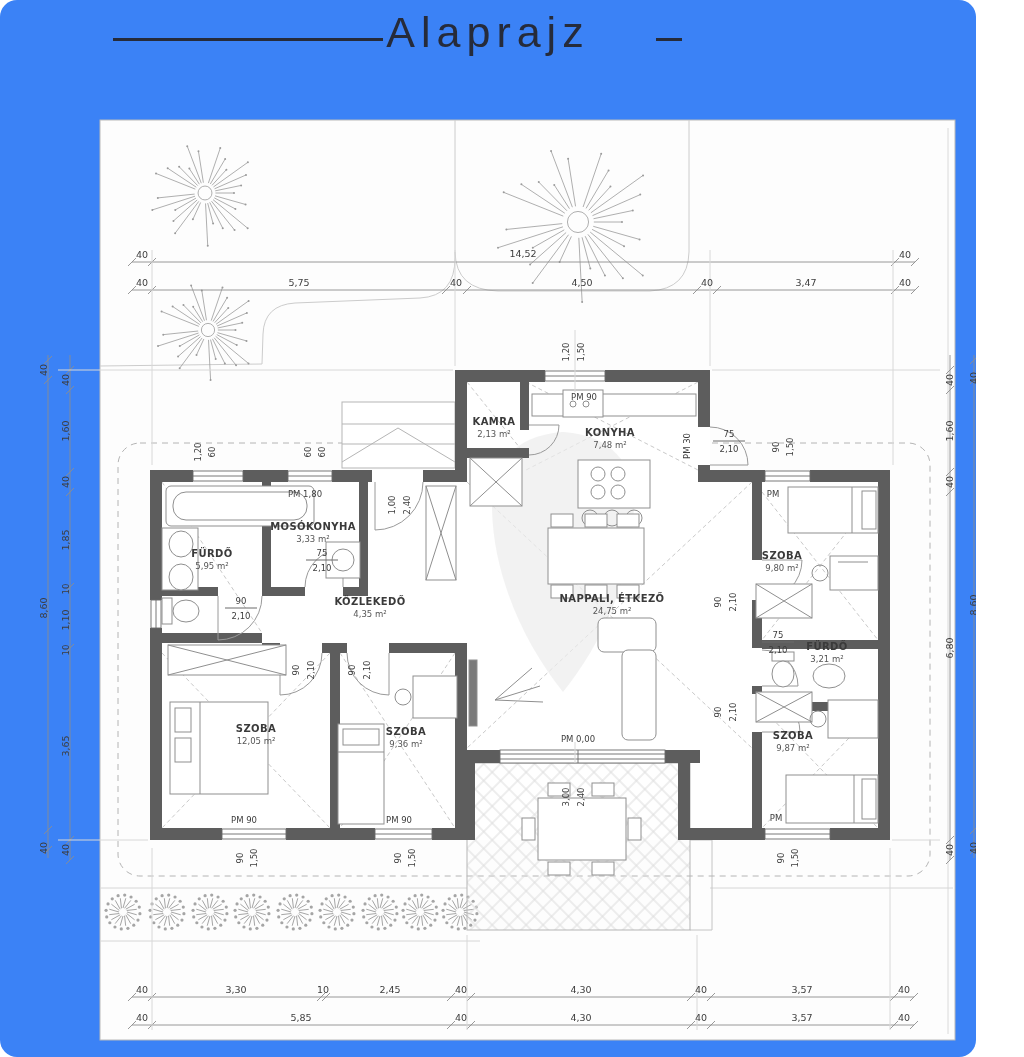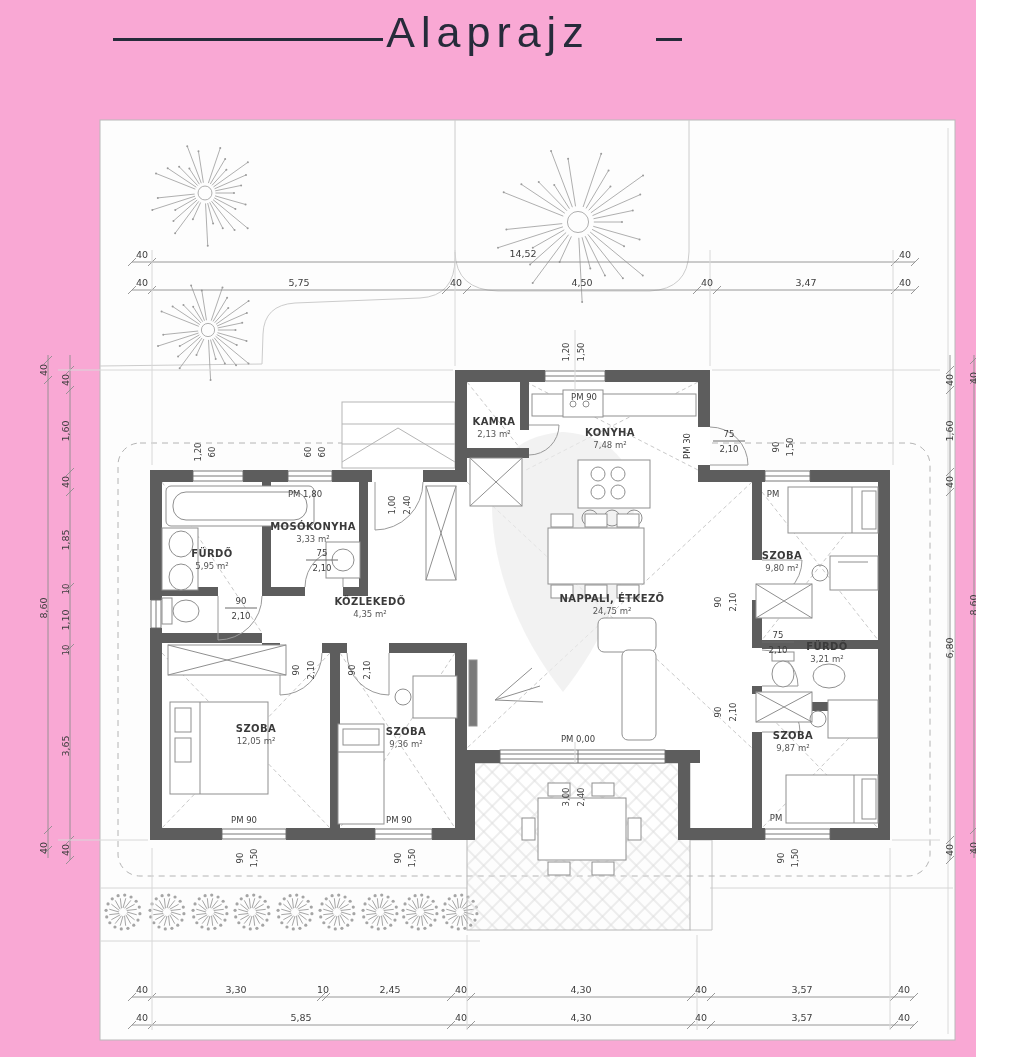--- a/index.html
+++ b/index.html
@@ -1,17 +1,17 @@
 <!DOCTYPE html>
 <html><head>
 <meta charset="utf-8">
 <style>
   html,body{margin:0;padding:0;background:#fff;}
-  #page{position:relative;width:976px;height:1057px;background:#f9a8d4;overflow:hidden;
-        font-family:"Liberation Sans",sans-serif;}
+  #page{position:relative;width:976px;height:1057px;background:#3b82f6;overflow:hidden;
+        font-family:"Liberation Sans",sans-serif;border-radius:17px;}
   #title{position:absolute;top:8px;left:0;width:100%;text-align:center;margin:0;
          font-family:"Liberation Sans",sans-serif;font-weight:400;font-size:43px;
          letter-spacing:6px;color:#262b3a;}
   .title-line{position:absolute;height:3px;background:#262b3a;top:38px;}
   #title-line-left{left:113px;width:270px;}
   #title-line-right{left:656px;width:26px;}
   svg{position:absolute;left:0;top:0;}
   text{text-anchor:middle;}
   .rn{font:bold 10px "DejaVu Sans",sans-serif;fill:#3a3a3a;letter-spacing:.4px;}
   .ra{font:8.5px "DejaVu Sans",sans-serif;fill:#565656;}

